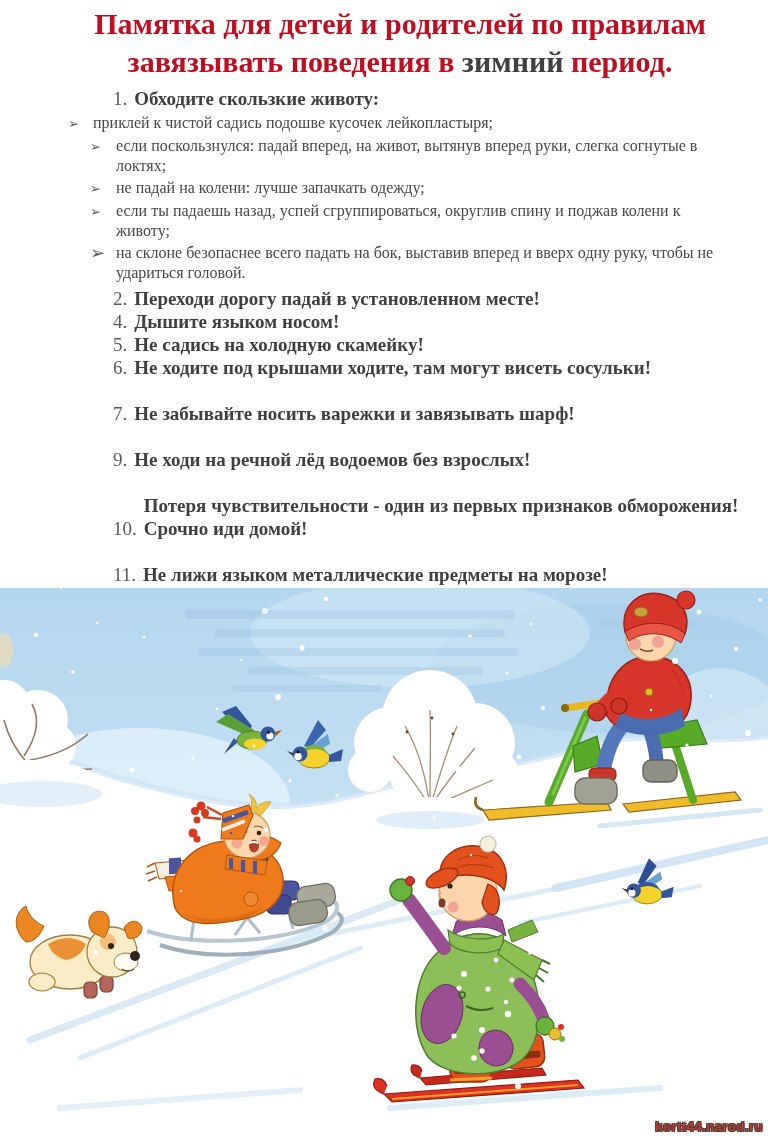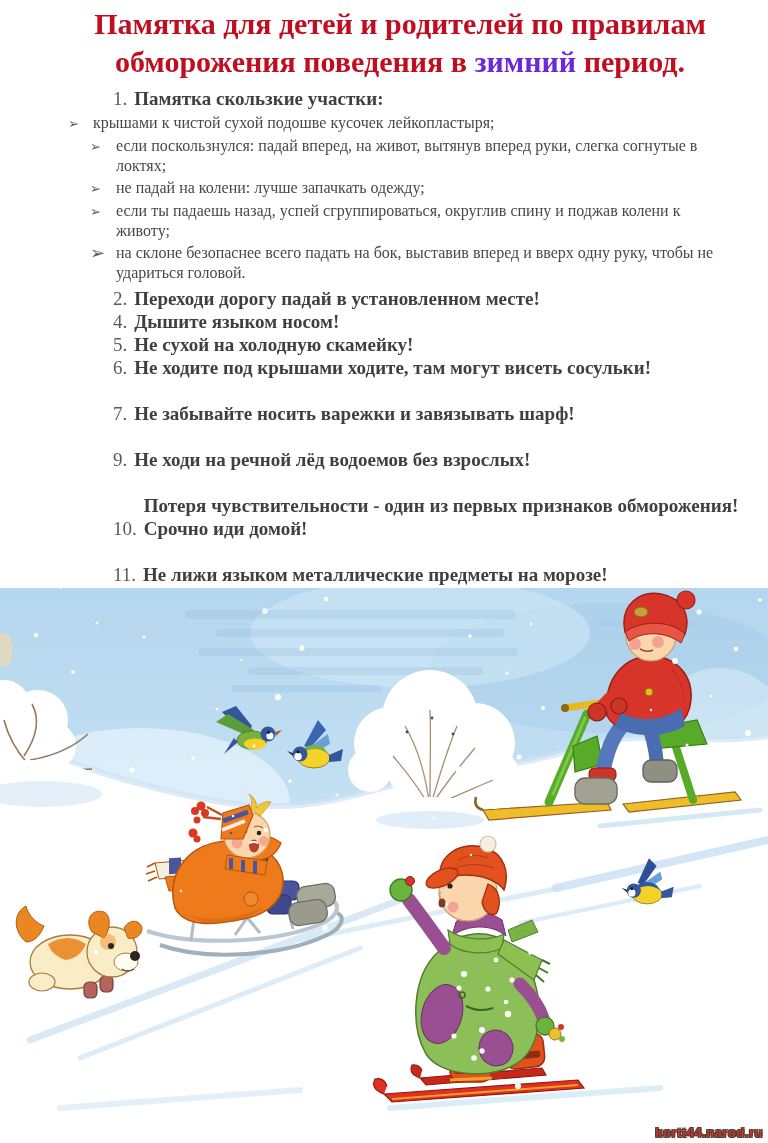--- a/index.html
+++ b/index.html
@@ -2,66 +2,66 @@
 <html><head>
 <meta charset="utf-8">
 <style>
   html,body{margin:0;padding:0;background:#fff;}
   .page{position:relative;width:768px;height:1143px;background:#fff;overflow:hidden;
         font-family:"Liberation Serif","DejaVu Serif",serif;padding-left:16px;}
   
   .title{margin:0;padding-top:5px;text-align:center;font-weight:bold;
          font-size:30px;line-height:38px;color:#c00d20;}
   .title .t-line{display:block;}
-  .title .blue{color:#6d28d9;}
+  .title .blue{color:#404040;}
   
   .rule{margin:0 14px 0 97px;font-size:19px;line-height:23px;color:#3f3f3f;font-weight:bold;}
   .rule .num{font-weight:normal;color:#5a5a5a;margin-right:7px;}
   .rule.first{margin-top:6px;}
   .rule.sp{margin-top:23px;}
   .rule .line2{display:block;}
   .rule.hang{display:flex;align-items:flex-end;}
   .rule.hang .num{flex:none;}
   .rule.hang .rbody{flex:1 1 auto;}
   
   .bullets{margin-top:3px;}
   .bullet{display:flex;margin:0 55px 2px 74px;font-size:16px;line-height:20px;color:#484848;}
   .bullet .arrow{flex:none;width:26px;font-family:"DejaVu Sans",sans-serif;font-size:13px;color:#5a5a5a;padding-top:1px;}
   .bullet.first{margin-left:52px;}
   .bullet.first .arrow{width:25px;}
   .bullet.last{margin-bottom:4px;}
   .bullet.last .arrow{font-size:18px;font-weight:bold;padding-top:0;}
   
   .illustration{position:absolute;left:0;top:588px;width:768px;height:555px;overflow:hidden;}
   .illustration svg{display:block;}
-  .watermark{position:absolute;right:5px;bottom:3px;
+  .watermark{position:absolute;right:5px;bottom:9px;
              font-family:"Liberation Sans","DejaVu Sans",sans-serif;
              font-weight:bold;font-size:13px;letter-spacing:.5px;color:#c0392b;
              text-shadow:-1px -1px 0 #4a3a38,1px -1px 0 #4a3a38,-1px 1px 0 #4a3a38,1px 1px 0 #4a3a38;}
 </style>
 </head>
 <body>
 
 <div class="page">
 
   <h1 class="title">
     <span class="t-line">Памятка для детей и родителей по правилам</span>
-    <span class="t-line"><span>обморожения поведения в </span><span class="blue">зимний</span><span> период.</span></span>
+    <span class="t-line"><span>завязывать поведения в </span><span class="blue">зимний</span><span> период.</span></span>
   </h1>
 
   <div class="rules">
 
     <div class="rule first">
-      <span class="num">1.</span><span class="txt">Памятка скользкие участки:</span>
+      <span class="num">1.</span><span class="txt">Обходите скользкие животу:</span>
     </div>
 
     <div class="bullets">
       <div class="bullet first">
         <span class="arrow">➢</span>
-        <span class="btxt">крышами к чистой сухой подошве кусочек лейкопластыря;</span>
+        <span class="btxt">приклей к чистой садись подошве кусочек лейкопластыря;</span>
       </div>
       <div class="bullet">
         <span class="arrow">➢</span>
         <span class="btxt">если поскользнулся: падай вперед, на живот, вытянув вперед руки, слегка согнутые в локтях;</span>
       </div>
       <div class="bullet">
         <span class="arrow">➢</span>
         <span class="btxt">не падай на колени: лучше запачкать одежду;</span>
       </div>
       <div class="bullet">
@@ -74,21 +74,21 @@
       </div>
     </div>
 
     <div class="rule">
       <span class="num">2.</span><span>Переходи дорогу падай в установленном месте!</span>
     </div>
     <div class="rule">
       <span class="num">4.</span><span>Дышите языком носом!</span>
     </div>
     <div class="rule">
-      <span class="num">5.</span><span>Не сухой на холодную скамейку!</span>
+      <span class="num">5.</span><span>Не садись на холодную скамейку!</span>
     </div>
     <div class="rule">
       <span class="num">6.</span><span>Не ходите под крышами ходите, там могут висеть сосульки!</span>
     </div>
     <div class="rule sp">
       <span class="num">7.</span><span>Не забывайте носить варежки и завязывать шарф!</span>
     </div>
     <div class="rule sp">
       <span class="num">9.</span><span>Не ходи на речной лёд водоемов без взрослых!</span>
     </div>

